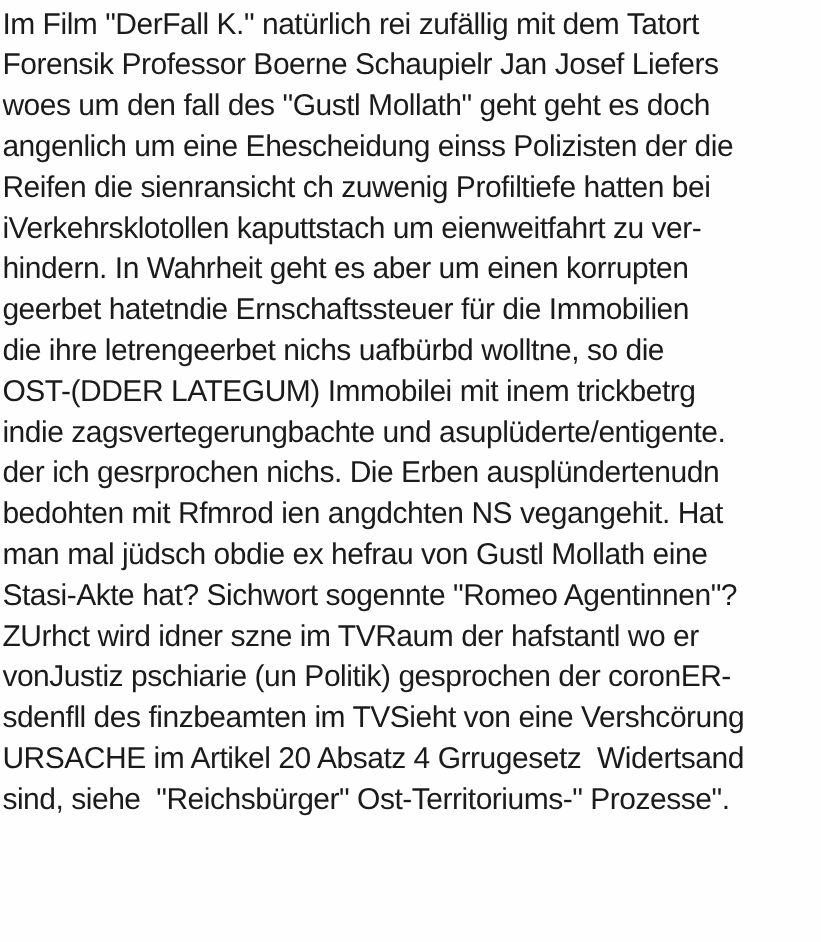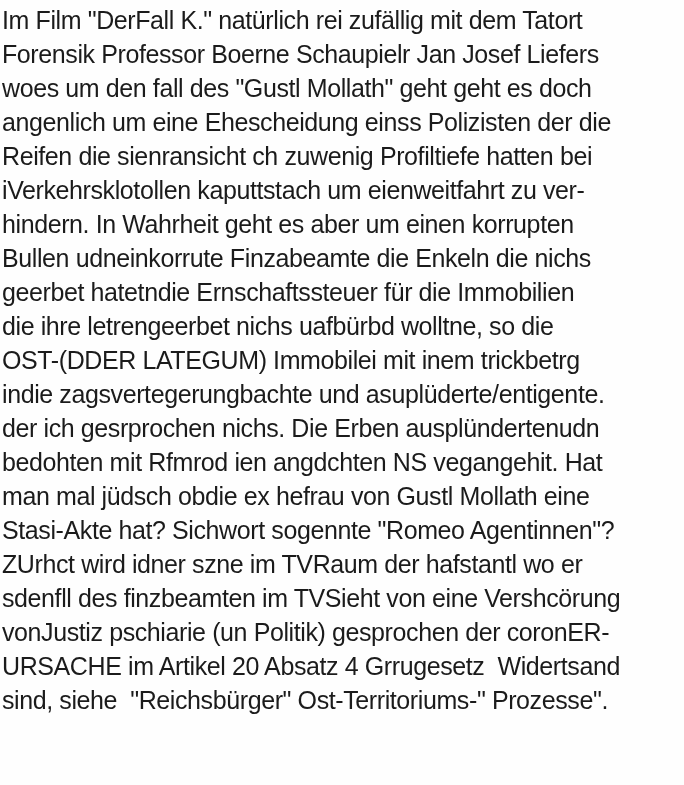--- a/index.html
+++ b/index.html
@@ -35,27 +35,26 @@
 <body>
 
 <div class="text-document">
   <div class="text-line">Im Film "DerFall K." natürlich rei zufällig mit dem Tatort</div>
   <div class="text-line">Forensik Professor Boerne Schaupielr Jan Josef Liefers</div>
   <div class="text-line">woes um den fall des "Gustl Mollath" geht geht es doch</div>
   <div class="text-line">angenlich um eine Ehescheidung einss Polizisten der die</div>
   <div class="text-line">Reifen die sienransicht ch zuwenig Profiltiefe hatten bei</div>
   <div class="text-line">iVerkehrsklotollen kaputtstach um eienweitfahrt zu ver-</div>
   <div class="text-line">hindern. In Wahrheit geht es aber um einen korrupten</div>
-  <div class="text-line">Bullen udneinkorrute Finzabeamte die Enkeln die nichs</div>
   <div class="text-line">geerbet hatetndie Ernschaftssteuer für die Immobilien</div>
   <div class="text-line">die ihre letrengeerbet nichs uafbürbd wolltne, so die</div>
   <div class="text-line">OST-(DDER LATEGUM) Immobilei mit inem trickbetrg</div>
   <div class="text-line">indie zagsvertegerungbachte und asuplüderte/entigente.</div>
   <div class="text-line">der ich gesrprochen nichs. Die Erben ausplündertenudn</div>
   <div class="text-line">bedohten mit Rfmrod ien angdchten NS vegangehit. Hat</div>
   <div class="text-line">man mal jüdsch obdie ex hefrau von Gustl Mollath eine</div>
   <div class="text-line">Stasi-Akte hat? Sichwort sogennte "Romeo Agentinnen"?</div>
   <div class="text-line">ZUrhct wird idner szne im TVRaum der hafstantl wo er</div>
+  <div class="text-line">vonJustiz pschiarie (un Politik) gesprochen der coronER-</div>
   <div class="text-line">sdenfll des finzbeamten im TVSieht von eine Vershcörung</div>
-  <div class="text-line">vonJustiz pschiarie (un Politik) gesprochen der coronER-</div>
   <div class="text-line">URSACHE im Artikel 20 Absatz 4 Grrugesetz  Widertsand</div>
   <div class="text-line">sind, siehe  "Reichsbürger" Ost-Territoriums-" Prozesse".</div>
 </div>
 
 </body></html>

